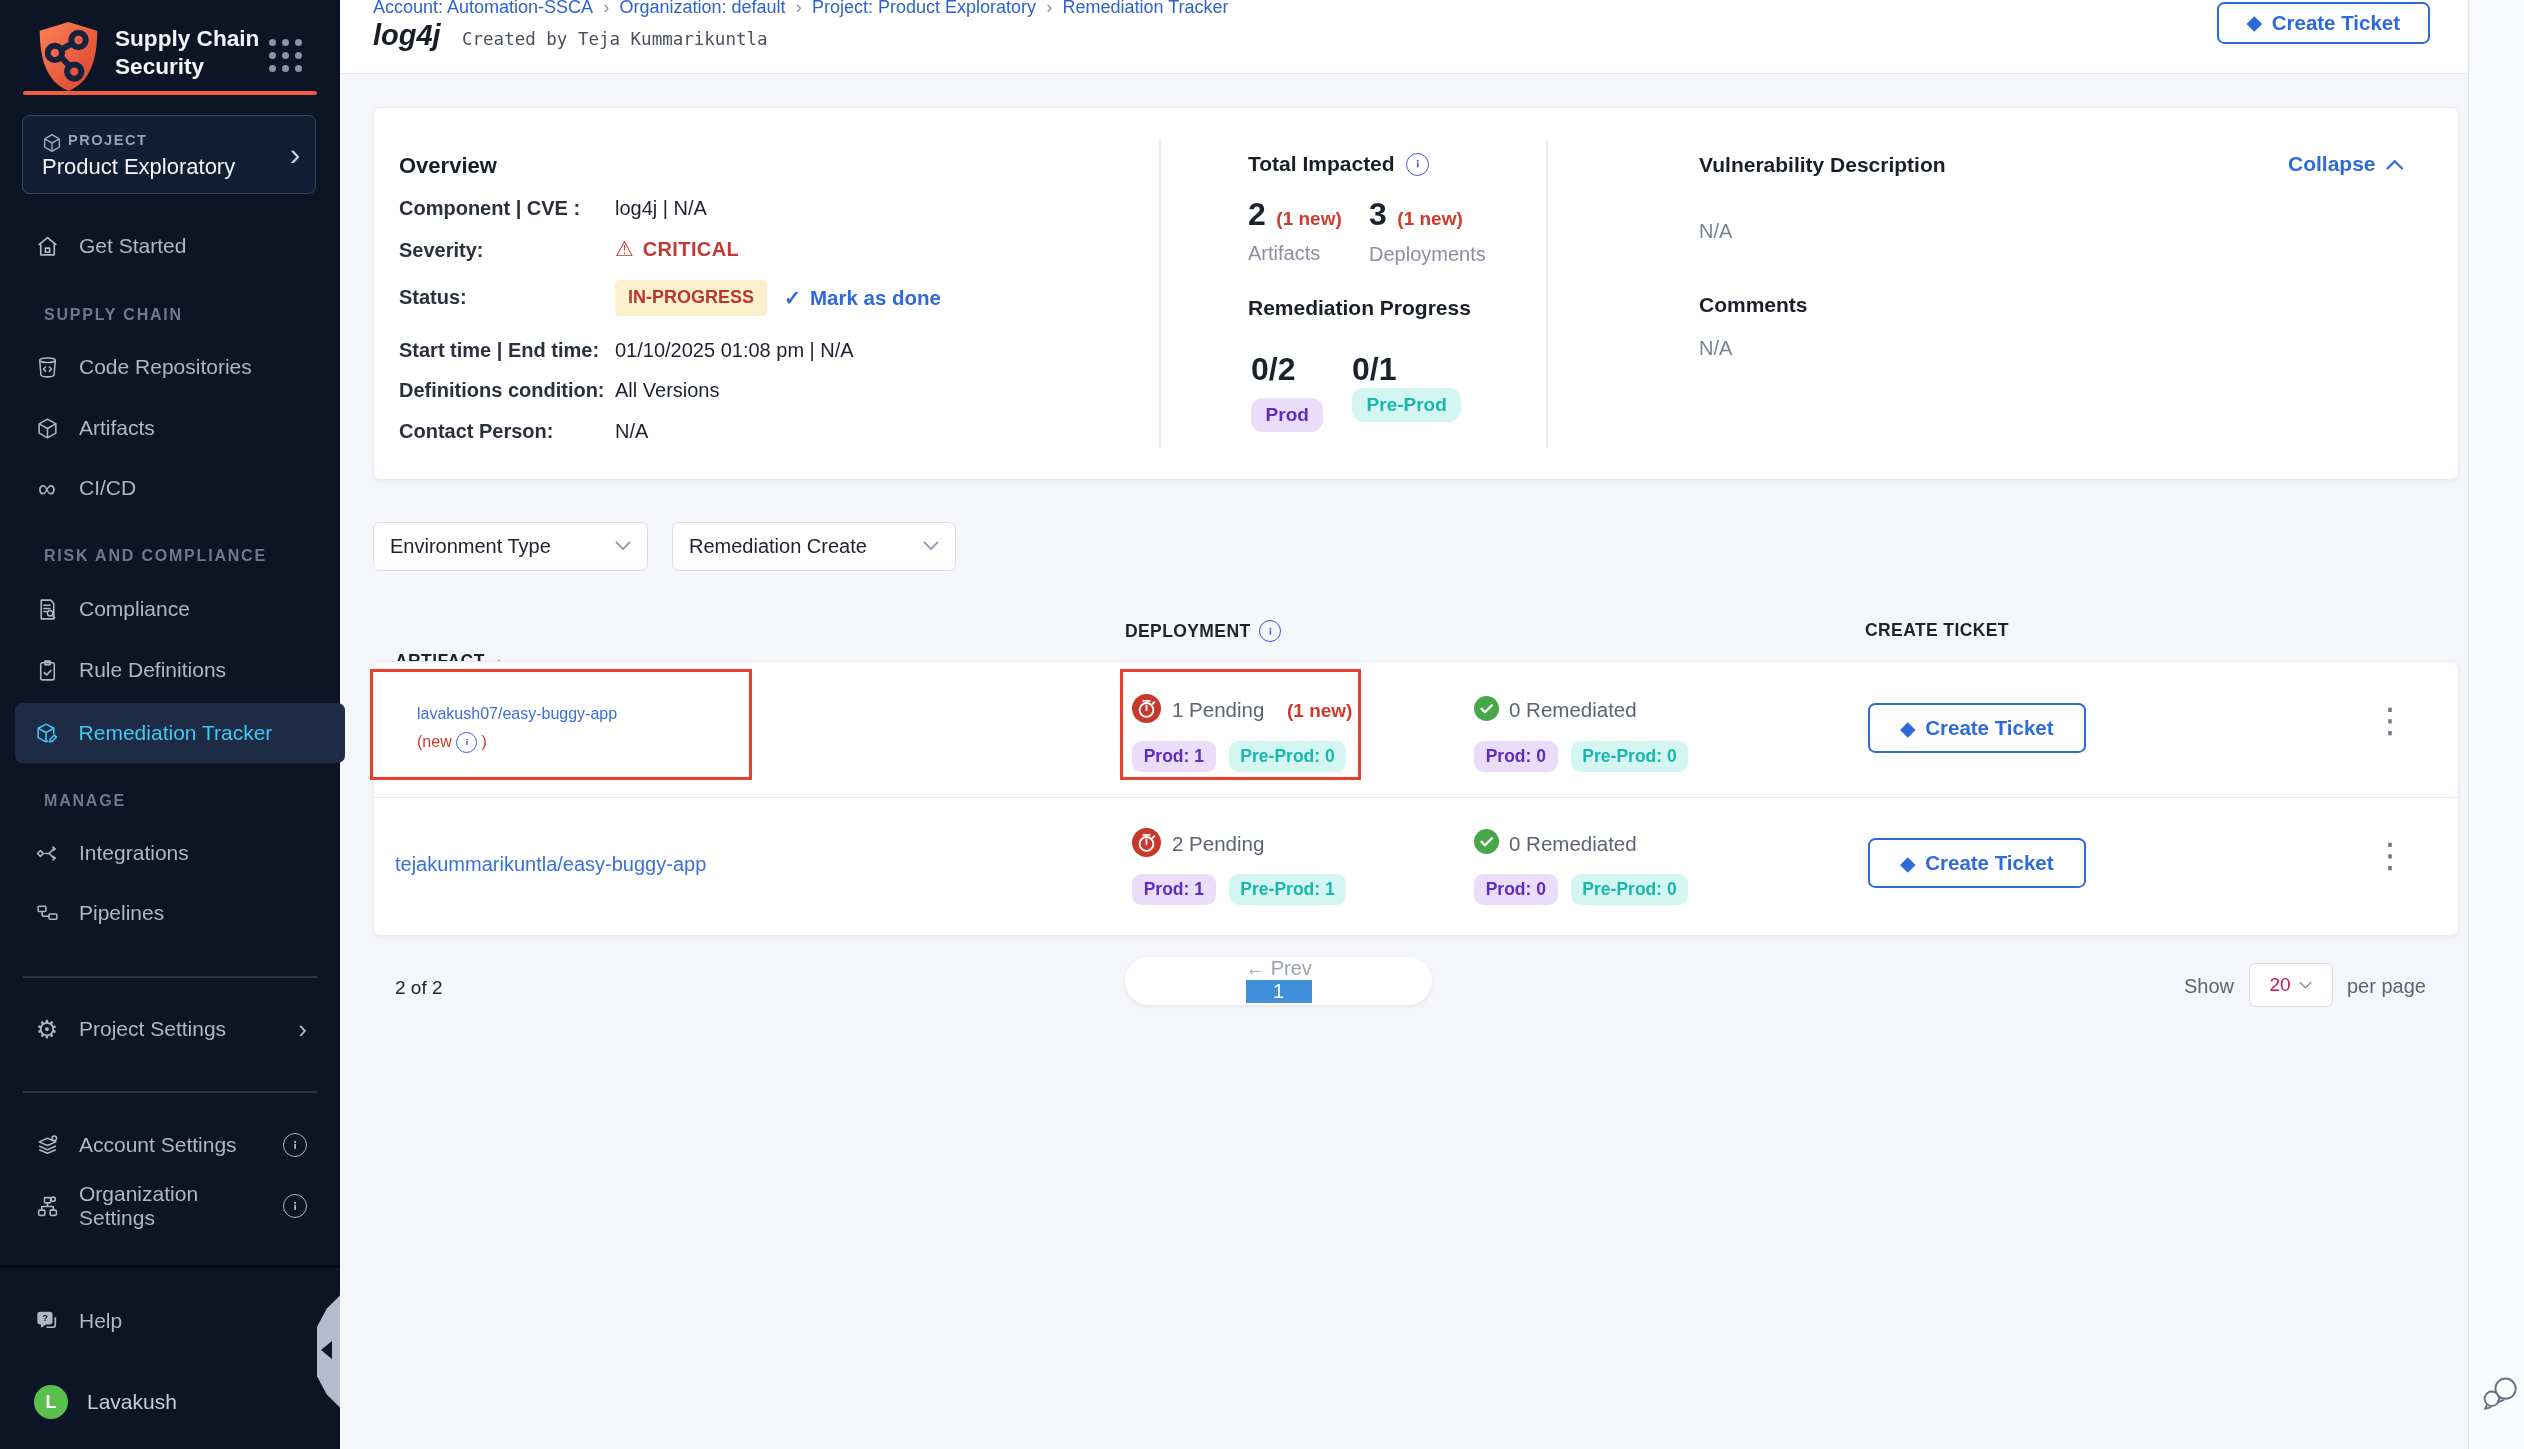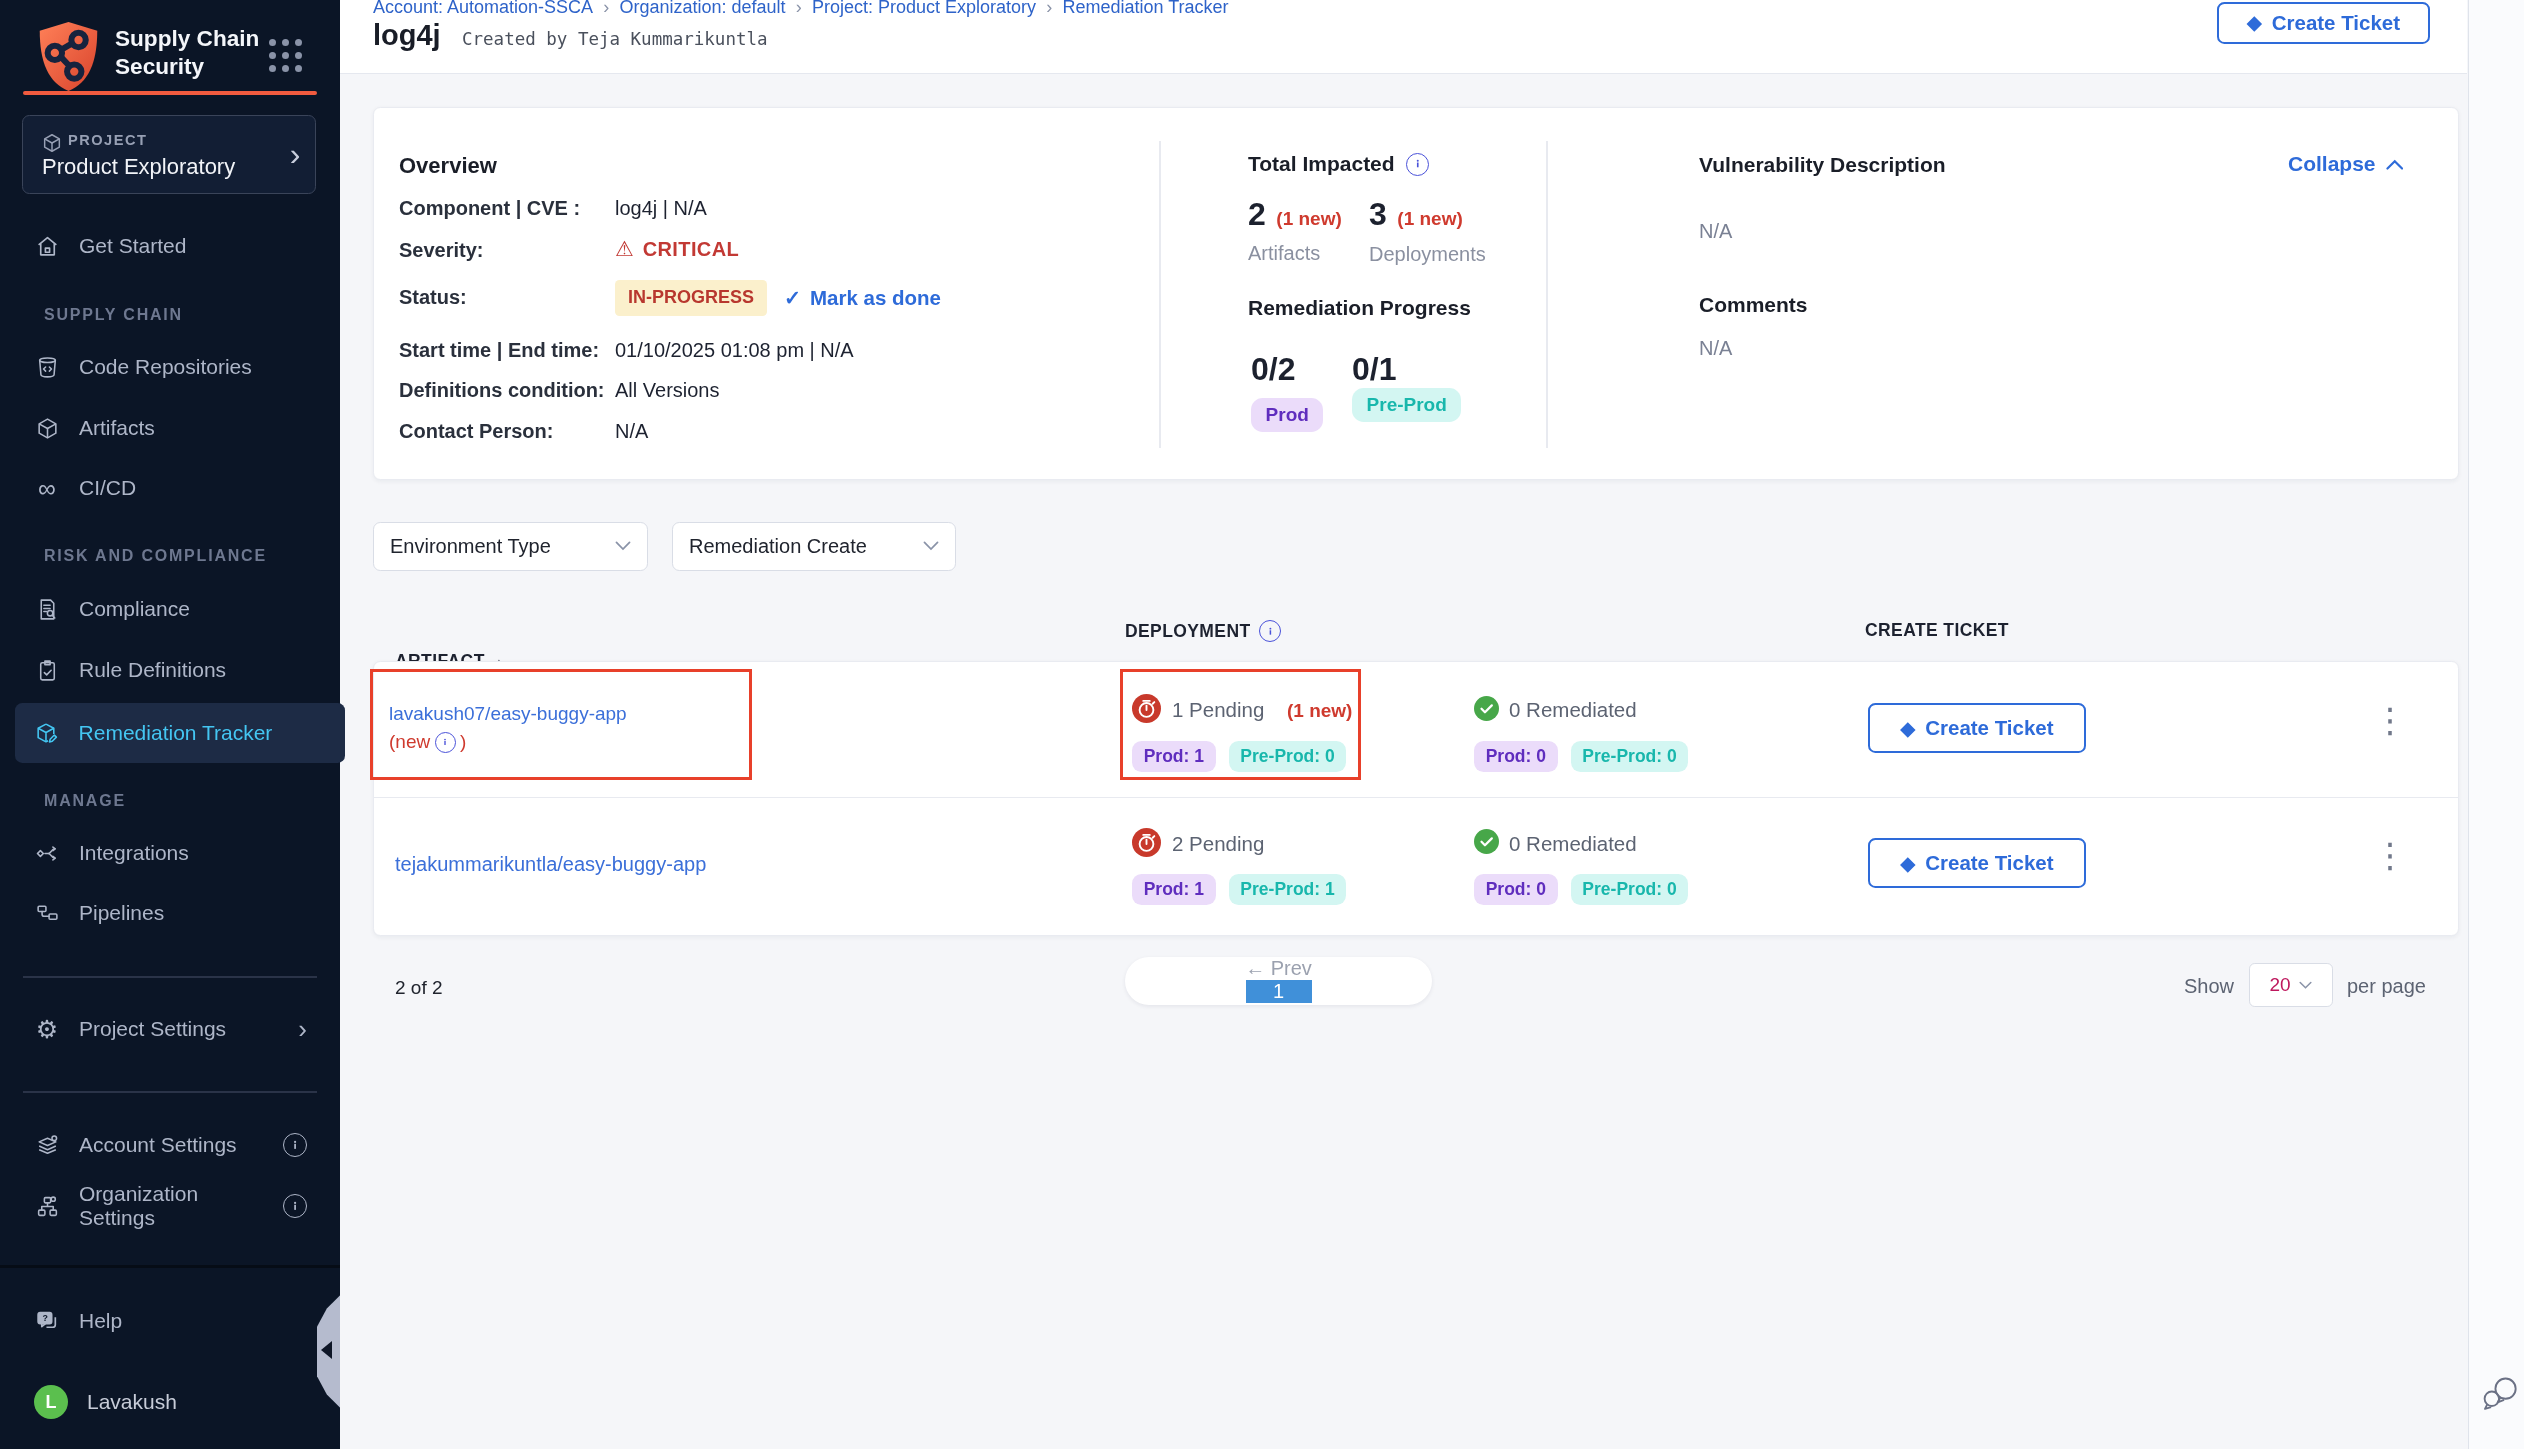--- a/index.html
+++ b/index.html
@@ -34,21 +34,21 @@
     align-items:center;justify-content:center;font-size:18px;font-weight:700;flex:none;}
   .collapse-handle{position:absolute;left:317px;top:1295px;width:23.4px;height:113px;background:#B5BBCE;
     clip-path:polygon(100% 0,100% 100%,42% 88%,0 72%,0 28%,42% 12%);cursor:pointer;}
   .collapse-handle i{position:absolute;left:3.7px;top:46px;width:0;height:0;border-top:9.5px solid transparent;
     border-bottom:9.5px solid transparent;border-right:11.7px solid #0E1627;}
 
   
   .topbar{position:absolute;left:340px;top:0;width:2127px;height:73px;background:#fff;border-bottom:1.5px solid #E5E8EF;}
   .crumbs{position:absolute;left:373px;top:-2.9px;font-size:18px;color:#2E63C9;white-space:nowrap;}
   .crumbs .sep{color:#8A93A8;margin:0 10.2px;}
-  .page-title{position:absolute;left:373px;top:19px;font-size:29px;font-weight:800;color:#191D27;}
+  .page-title{position:absolute;left:373px;top:19px;font-size:29px;font-weight:800;color:#191D27;font-style:italic;}
   .page-sub{position:absolute;left:462px;top:29px;font-size:17.5px;color:#4A505C;font-family:"DejaVu Sans Mono",monospace;}
   .btn-ticket{display:flex;align-items:center;justify-content:center;gap:10.2px;background:#fff;
     border:2.2px solid #2E6BD9;border-radius:7.3px;color:#2E6BD9;font-size:20.5px;font-weight:700;cursor:pointer;}
   .btn-ticket .dia{font-size:19px;line-height:19px;}
 
   
   .card{position:absolute;background:#fff;border:0.7px solid #E9EBF1;border-radius:7.3px;
     box-shadow:0 1.5px 4.4px rgba(20,30,60,.05);}
   .vdiv{position:absolute;width:1.5px;background:#E8EAF0;}
   .h-sec{font-size:22px;font-weight:700;color:#1A1E28;}
@@ -417,21 +417,21 @@
   </div>
   <div class="thead" style="left:1865px;top:620px">
     <span>CREATE TICKET</span>
   </div>
 
   <section class="card" style="left:373px;top:661px;width:2084px;height:273px">
     <div class="rowline" style="top:135px"></div>
   </section>
 
   <div>
-    <div class="abs" style="left:389px;top:700px;width:329px;font-size:19px;line-height:28px">
+    <div class="abs" style="left:417px;top:700px;width:329px;font-size:16px;line-height:28px">
       <span style="color:#3B6FD9">lavakush07/easy-buggy-app</span>
       <div style="display:flex;align-items:center;gap:4.4px">
         <span class="red">(new</span>
         <span class="iinfo" style="width:19px;height:19px">
           <svg width="8" height="8" viewBox="0 0 14 14" fill="currentColor">
               <circle cx="7" cy="2.6" r="1.5"></circle>
               <rect x="5.8" y="5.2" width="2.4" height="7"></rect>
             </svg>
           </span>
         <span class="red">)</span>

